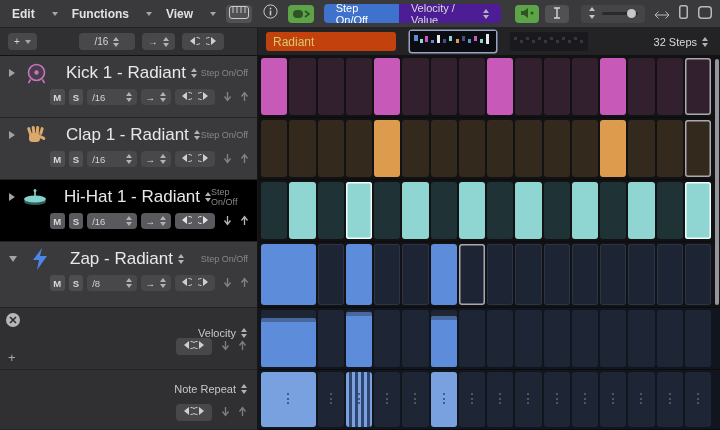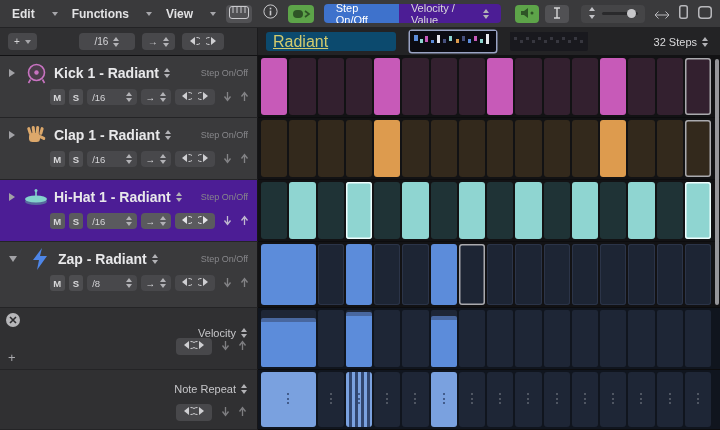--- a/index.html
+++ b/index.html
@@ -29,37 +29,37 @@
   .st .dn { border-top:4px solid #b2b2b6; }
 
   
   .patternbar { height:28px; display:flex; border-bottom:1px solid #121214; }
   .pb-left { width:258px; background:#303032; border-right:1px solid #1b1b1d; display:flex; align-items:center; padding:0 8px; }
   .pb-right { flex:1; background:#232325; display:flex; align-items:center; padding:0 8px; }
   .pill { display:inline-flex; align-items:center; justify-content:center; background:#48484b; border-radius:4px; height:17px; padding:0 6px; font-size:10px; color:#d5d5d8; }
   .pb-left .rate-pill { margin-left:42px; width:56px; }
   .pb-left .pm-pill { margin-left:7px; }
   .pb-left .rot-pill { margin-left:7px; gap:6px; }
-  .name-field { width:130px; height:19px; background:#0c4a6e; border-radius:3px; display:flex; align-items:center; padding:0 7px; font-size:16px; color:#d3cb6d;text-decoration:underline; }
+  .name-field { width:130px; height:19px; background:#c2410c; border-radius:3px; display:flex; align-items:center; padding:0 7px; font-size:12px; color:#d3cb6d; }
   .thumb { margin-left:14px; border-radius:2px; }
   .thumb.active { box-shadow:0 0 0 1.5px #9aa3c4; background:#0b0b12; }
   .thumb.idle { background:#17171d; opacity:.8; }
   .steps-ctl { margin-left:auto; display:flex; align-items:center; font-size:11px; color:#dadadc; padding-right:4px; }
 
   
   .track-row { display:flex; }
   .h62 { height:62px; } .h66 { height:66px; } .h60 { height:60px; }
   .row-head { width:258px; background:#3a3a3c; border-right:1px solid #161618; border-bottom:1px solid #242426; padding-top:6px; position:relative; }
-  .row-head.selected { background:#4c1d95; }
+  .row-head.selected { background:#000000; }
   .rh-top { display:flex; align-items:center; height:22px; }
   .disc { margin:0 7px 0 9px; width:0; height:0; }
   .disc.r { border-top:4px solid transparent; border-bottom:4px solid transparent; border-left:6px solid #a2a2a6; }
   .disc.d { border-left:4px solid transparent; border-right:4px solid transparent; border-top:6px solid #a2a2a6; margin-right:9px; }
   .inst { width:28px; display:flex; justify-content:center; align-items:center; }
-  .rtitle { font-size:14px; font-weight:700; color:#e8e8ea; margin-left:4px; white-space:nowrap; }
+  .rtitle { font-size:17px; font-weight:400; color:#e8e8ea; margin-left:16px; white-space:nowrap; }
   .mode { margin-left:auto; font-size:9px; color:#87878b; padding-right:9px; }
   .rh-bot { display:flex; align-items:center; gap:4px; margin:4px 8px 0 50px; }
   .ms { width:17px; height:16px; background:#4d4d50; border-radius:3px; font-size:9.5px; font-weight:700; color:#d8d8da; display:flex; align-items:center; justify-content:center; }
   .row-head.selected .ms, .row-head.selected .pill { background:#5a5a5e; }
   .rh-bot .pill { height:16px; font-size:9.5px; padding:0 5px; }
   .rh-bot .rate-pill { width:56px; justify-content:space-between; }
   .rh-bot .rot-pill { gap:6px; }
   .dimicons { display:flex; gap:8px; margin-left:4px; opacity:.55; }
 
   

